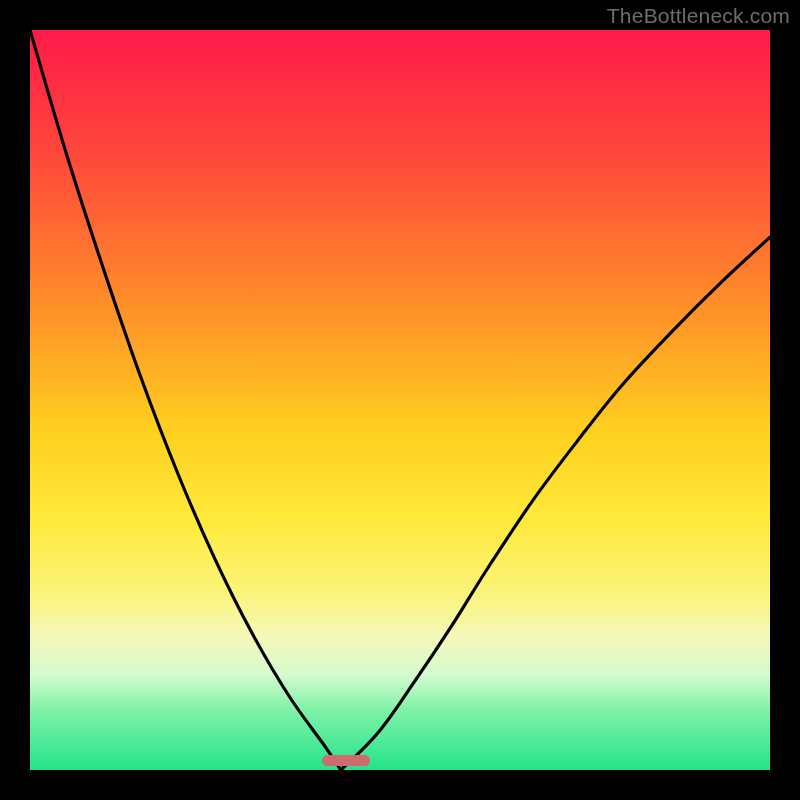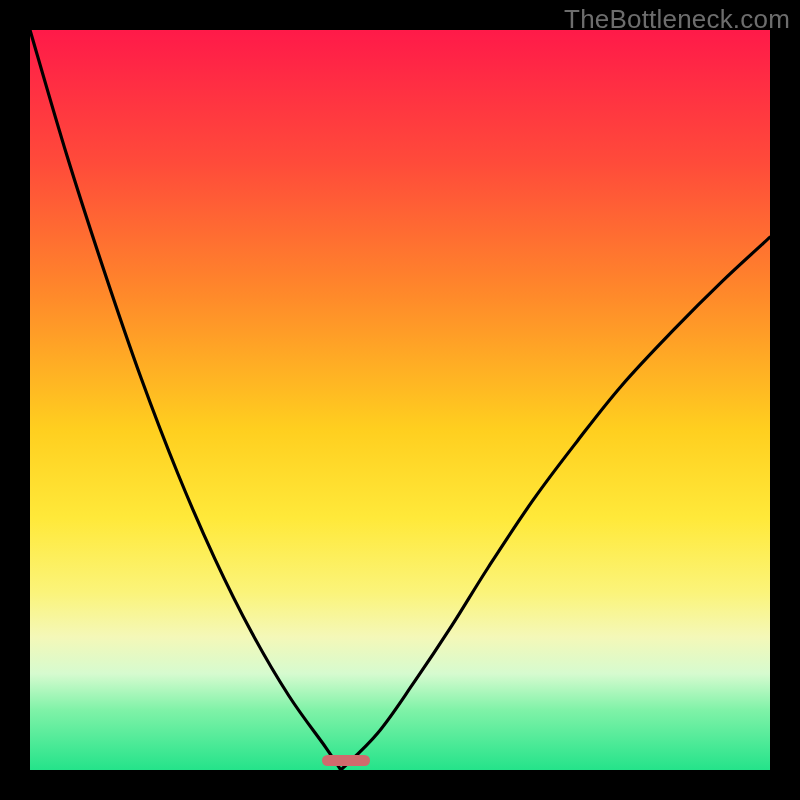--- a/index.html
+++ b/index.html
@@ -35,21 +35,21 @@
       #f4f8b8 82%,
       #d6fbcf 87%,
       #7ef2a7 92%,
       #24e38a 100%);
   }
   .watermark {
     position: absolute;
     top: 4px;
     right: 10px;
     color: #6d6d6d;
-    font-size: 26px;
+    font-size: 21px;
     letter-spacing: 0.2px;
     font-weight: 400;
   }
   svg.curve {
     position: absolute;
     left: 0;
     top: 0;
     width: 740px;
     height: 740px;
   }

